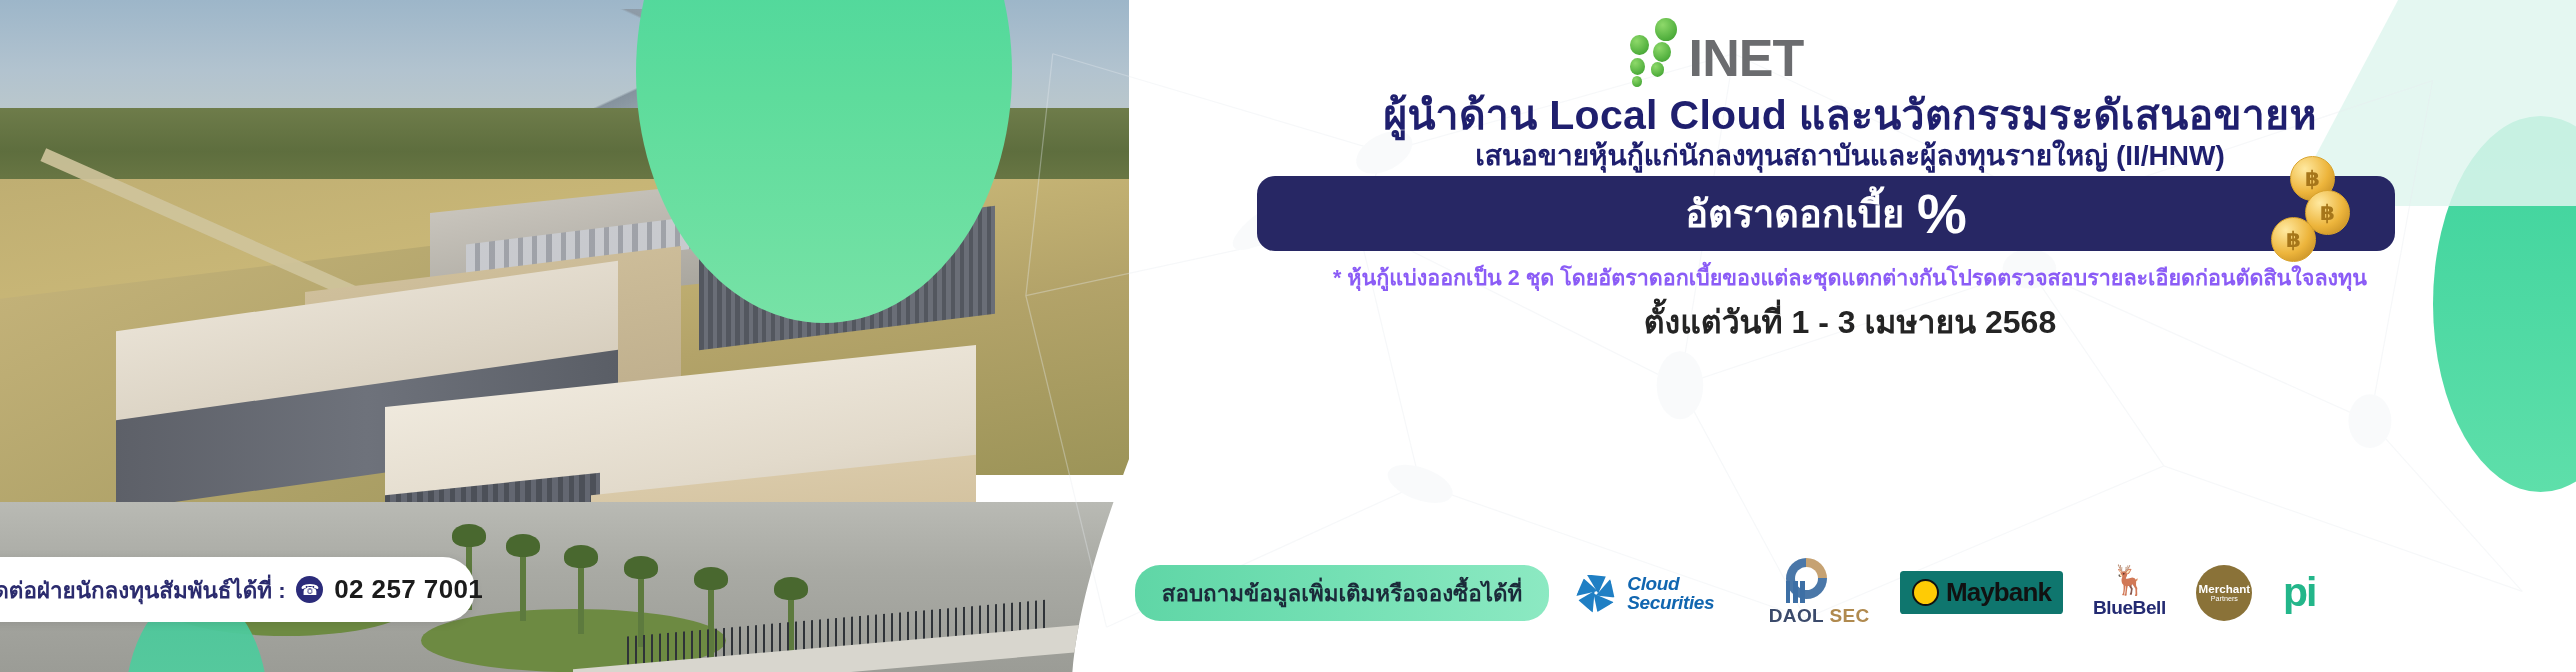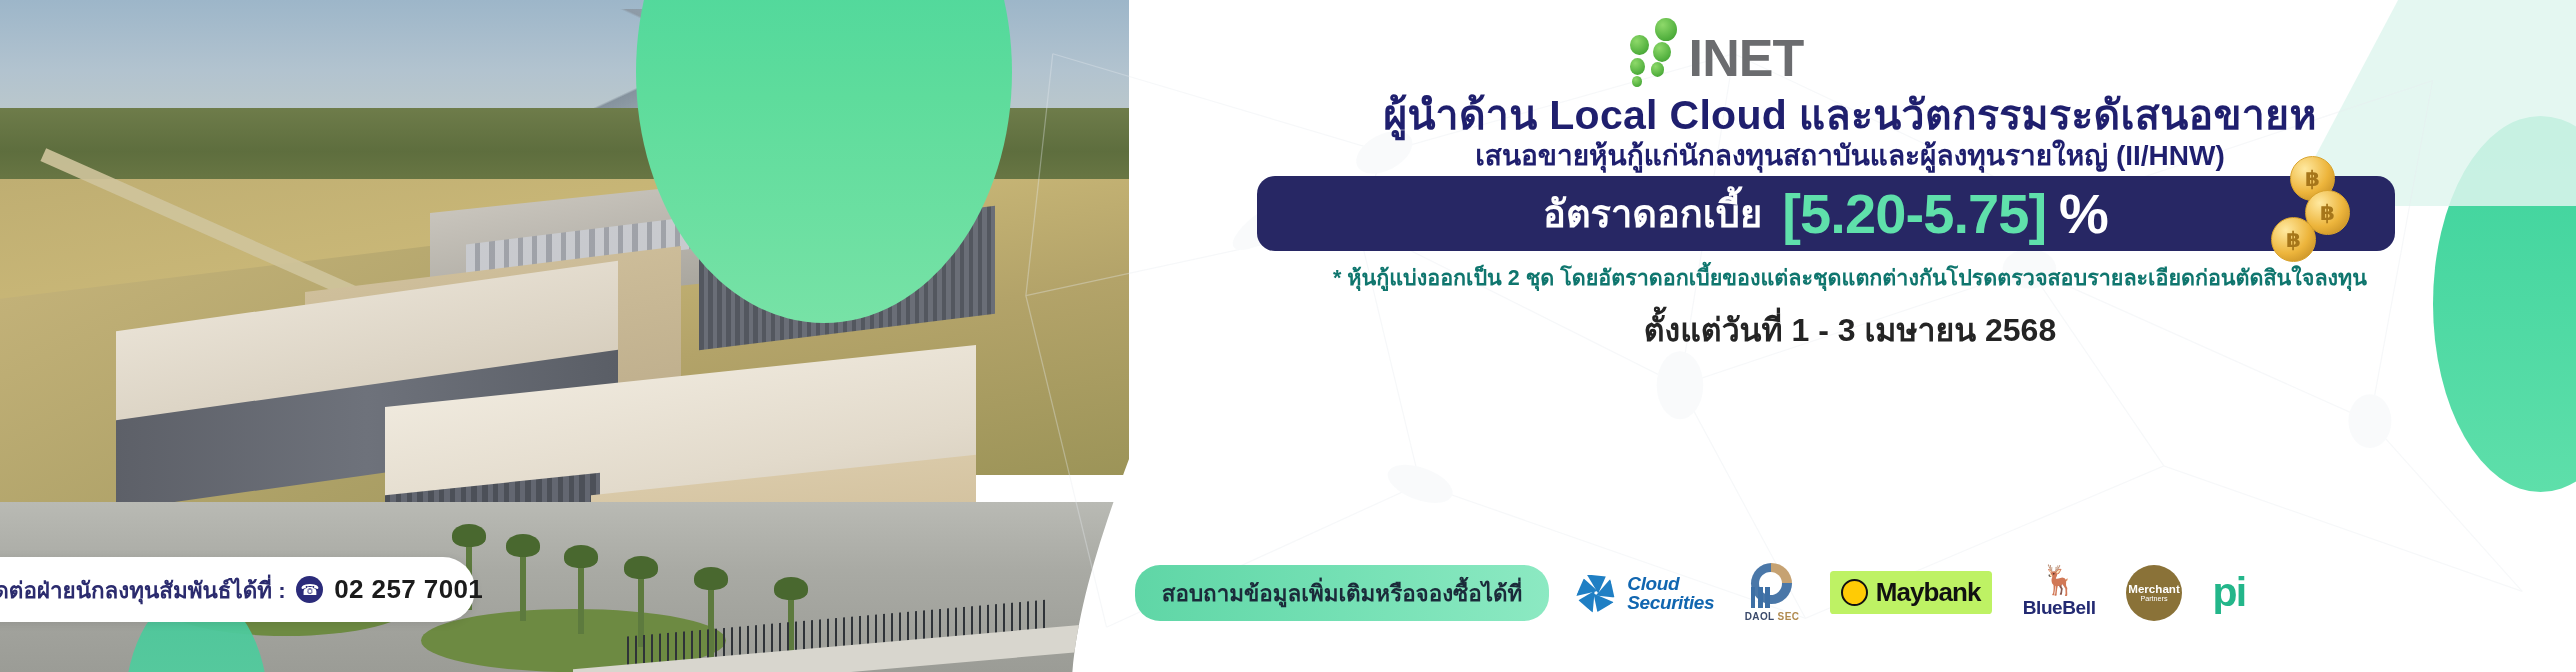--- a/index.html
+++ b/index.html
@@ -219,25 +219,25 @@
     background: radial-gradient(circle at 32% 28%, #ffe9a0 0%, #f5c councils 0%, #edb53c 55%, #b8821d 100%);
     background: radial-gradient(circle at 32% 28%, #ffe9a0 0%, #edb53c 55%, #b8821d 100%);
     border:1.8px solid #d9a32c;
     display:flex; align-items:center; justify-content:center;
     font-size:21.5px; font-weight:700; color:#a6761a;
   }
 
   .disclaimer {
     position:absolute; left:0; top:260px; width:100%;
     text-align:center;
-    font-size:21.5px; font-weight:600; color:#0f766e;
+    font-size:21.5px; font-weight:600; color:#8b5cf6;
     white-space:nowrap;
   }
   .date-line {
-    position:absolute; left:0; top:304px; width:100%;
+    position:absolute; left:0; top:296px; width:100%;
     text-align:center;
     font-size:32px; font-weight:700; color:#242424;
     white-space:nowrap;
   }
 
   
   .footer {
     position:absolute; left:0; top:555px;
     width:100%; height:75px;
     display:flex; align-items:center; gap:23px;
@@ -271,25 +271,25 @@
     background: conic-gradient(from 0deg, #c6a272 0deg 90deg, #4a77a8 90deg 360deg);
   }
   .daol-hole {
     position:absolute; left:12.5px; top:9px; width:23px; height:23px; border-radius:50%;
     background:#ffffff;
   }
   .daol-bars {
     position:absolute; left:3.6px; bottom:0; width:20px; height:21.5px;
     background: repeating-linear-gradient(90deg,#3d6fa5 0 4.5px, transparent 4.5px 7.2px);
   }
-  .daol-text { font-size:10px; font-weight:700; color:#3b4a6b; letter-spacing:0.4px; }
+  .daol-text { font-size:19px; font-weight:700; color:#3b4a6b; letter-spacing:0.4px;margin-left:24px; }
   .daol-text em { font-style:normal; color:#b08a4f; font-weight:600; }
   
   .maybank {
-    background:#bef264; border-radius:3.6px; padding:6.3px 11.6px;
+    background:#0f766e; border-radius:3.6px; padding:6.3px 11.6px;
     display:flex; align-items:center; gap:7.2px;
   }
   .tiger {
     width:27px; height:27px; border-radius:50%;
     border:2.7px solid #111; background:#ffcb05;
   }
   .maybank-text { font-size:26px; font-weight:800; color:#111; letter-spacing:-0.9px; }
   
   .bluebell { display:flex; flex-direction:column; align-items:center; gap:1.8px; }
   .deer { font-size:29px; color:#232a72; line-height:1; }
@@ -388,21 +388,20 @@
       </div>
       <span class="logo-word">INET</span>
     </div>
 
     <div class="headline">ผู้นำด้าน Local Cloud และนวัตกรรมระดัเสนอขายห</div>
 
     <div class="subheadline">เสนอขายหุ้นกู้แก่นักลงทุนสถาบันและผู้ลงทุนรายใหญ่ (II/HNW)</div>
 
     <div class="rate-box">
       <span class="rate-label">อัตราดอกเบี้ย</span>
-      <span class="rate-value">[5.20-5.75]</span>
       <span class="rate-pct">%</span>
       <div class="coins">
         <span class="coin" style="left:39px; top:0;">฿</span>
         <span class="coin" style="left:54px; top:34px;">฿</span>
         <span class="coin" style="left:20px; top:61px;">฿</span>
       </div>
     </div>
 
     <div class="disclaimer">* หุ้นกู้แบ่งออกเป็น 2 ชุด โดยอัตราดอกเบี้ยของแต่ละชุดแตกต่างกันโปรดตรวจสอบรายละเอียดก่อนตัดสินใจลงทุน</div>
 

